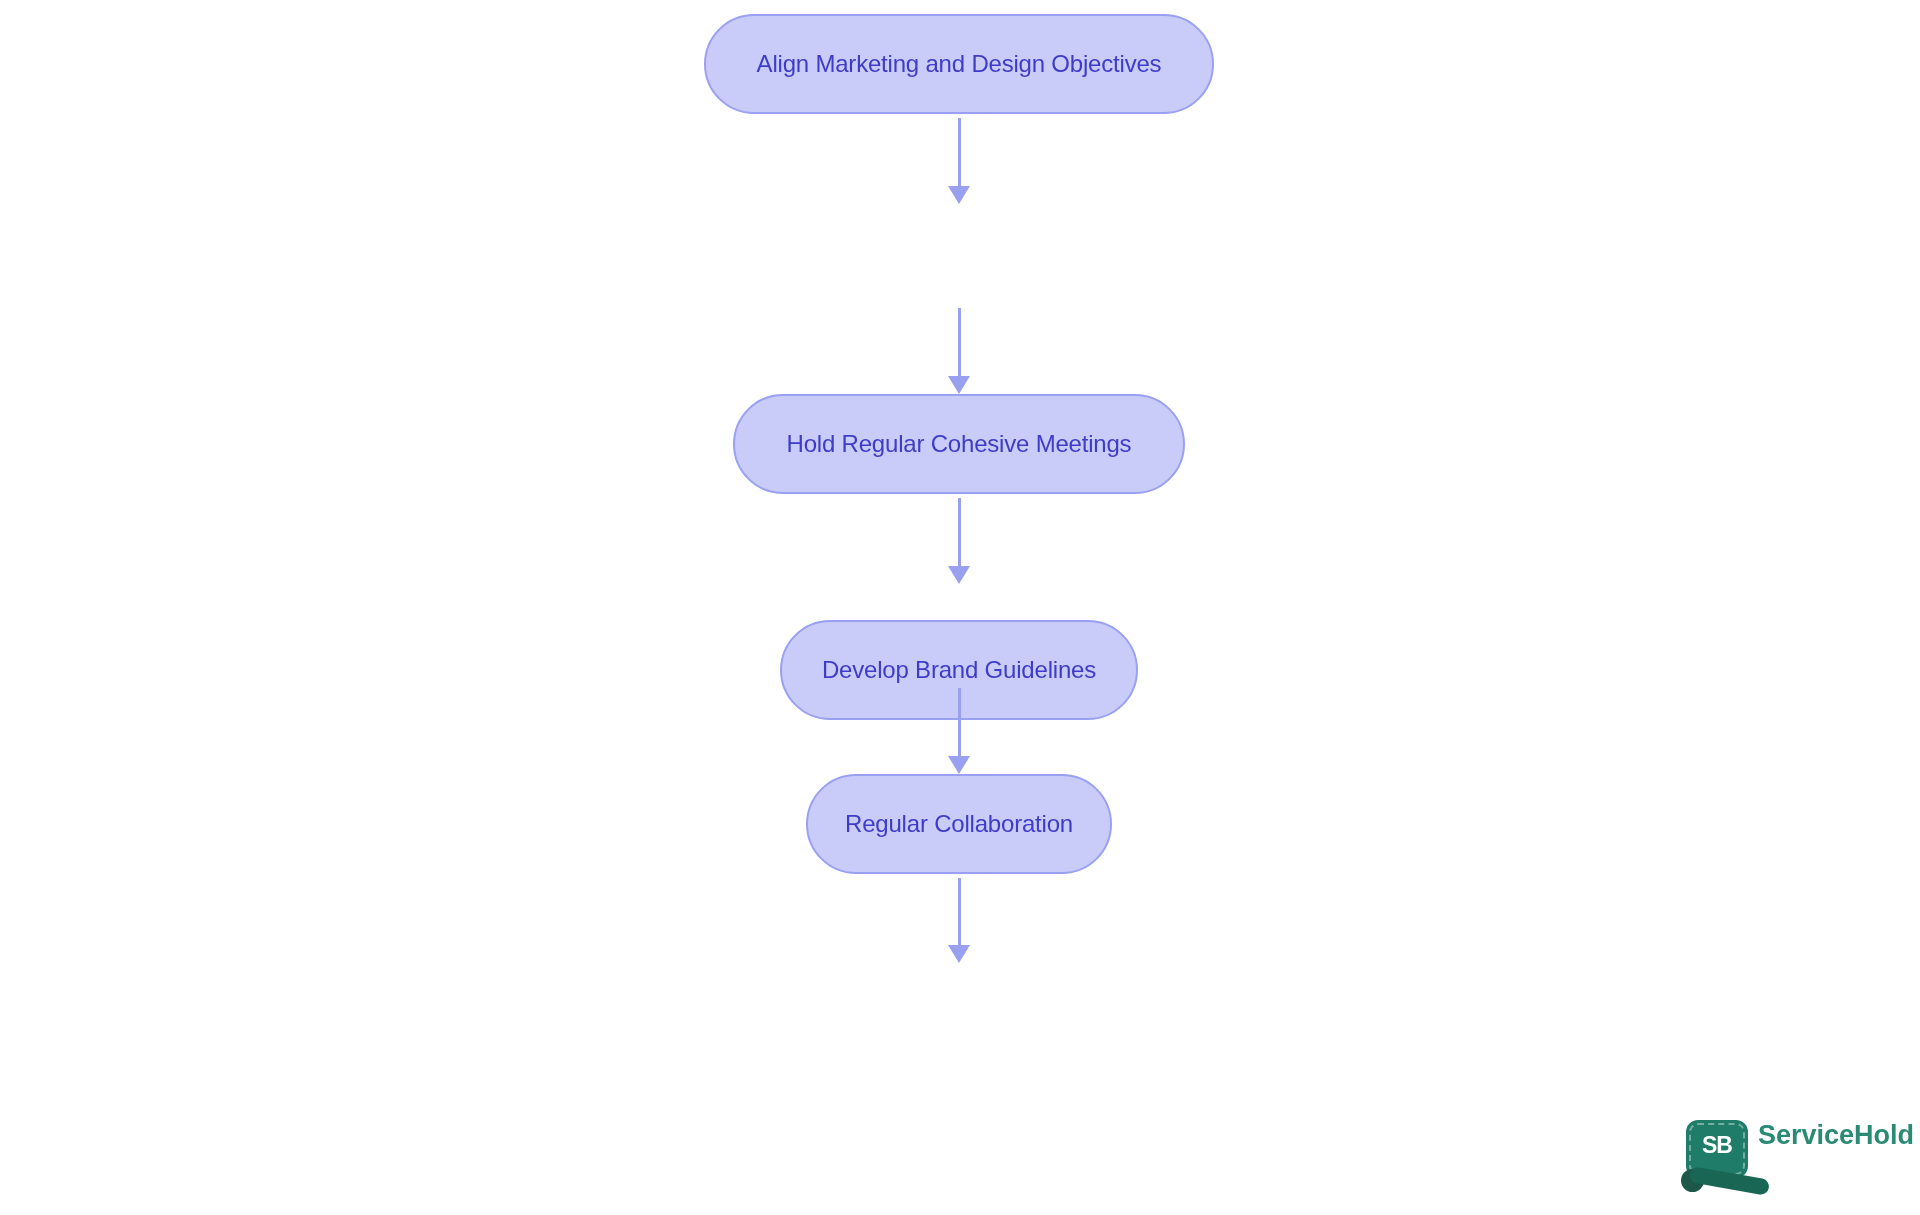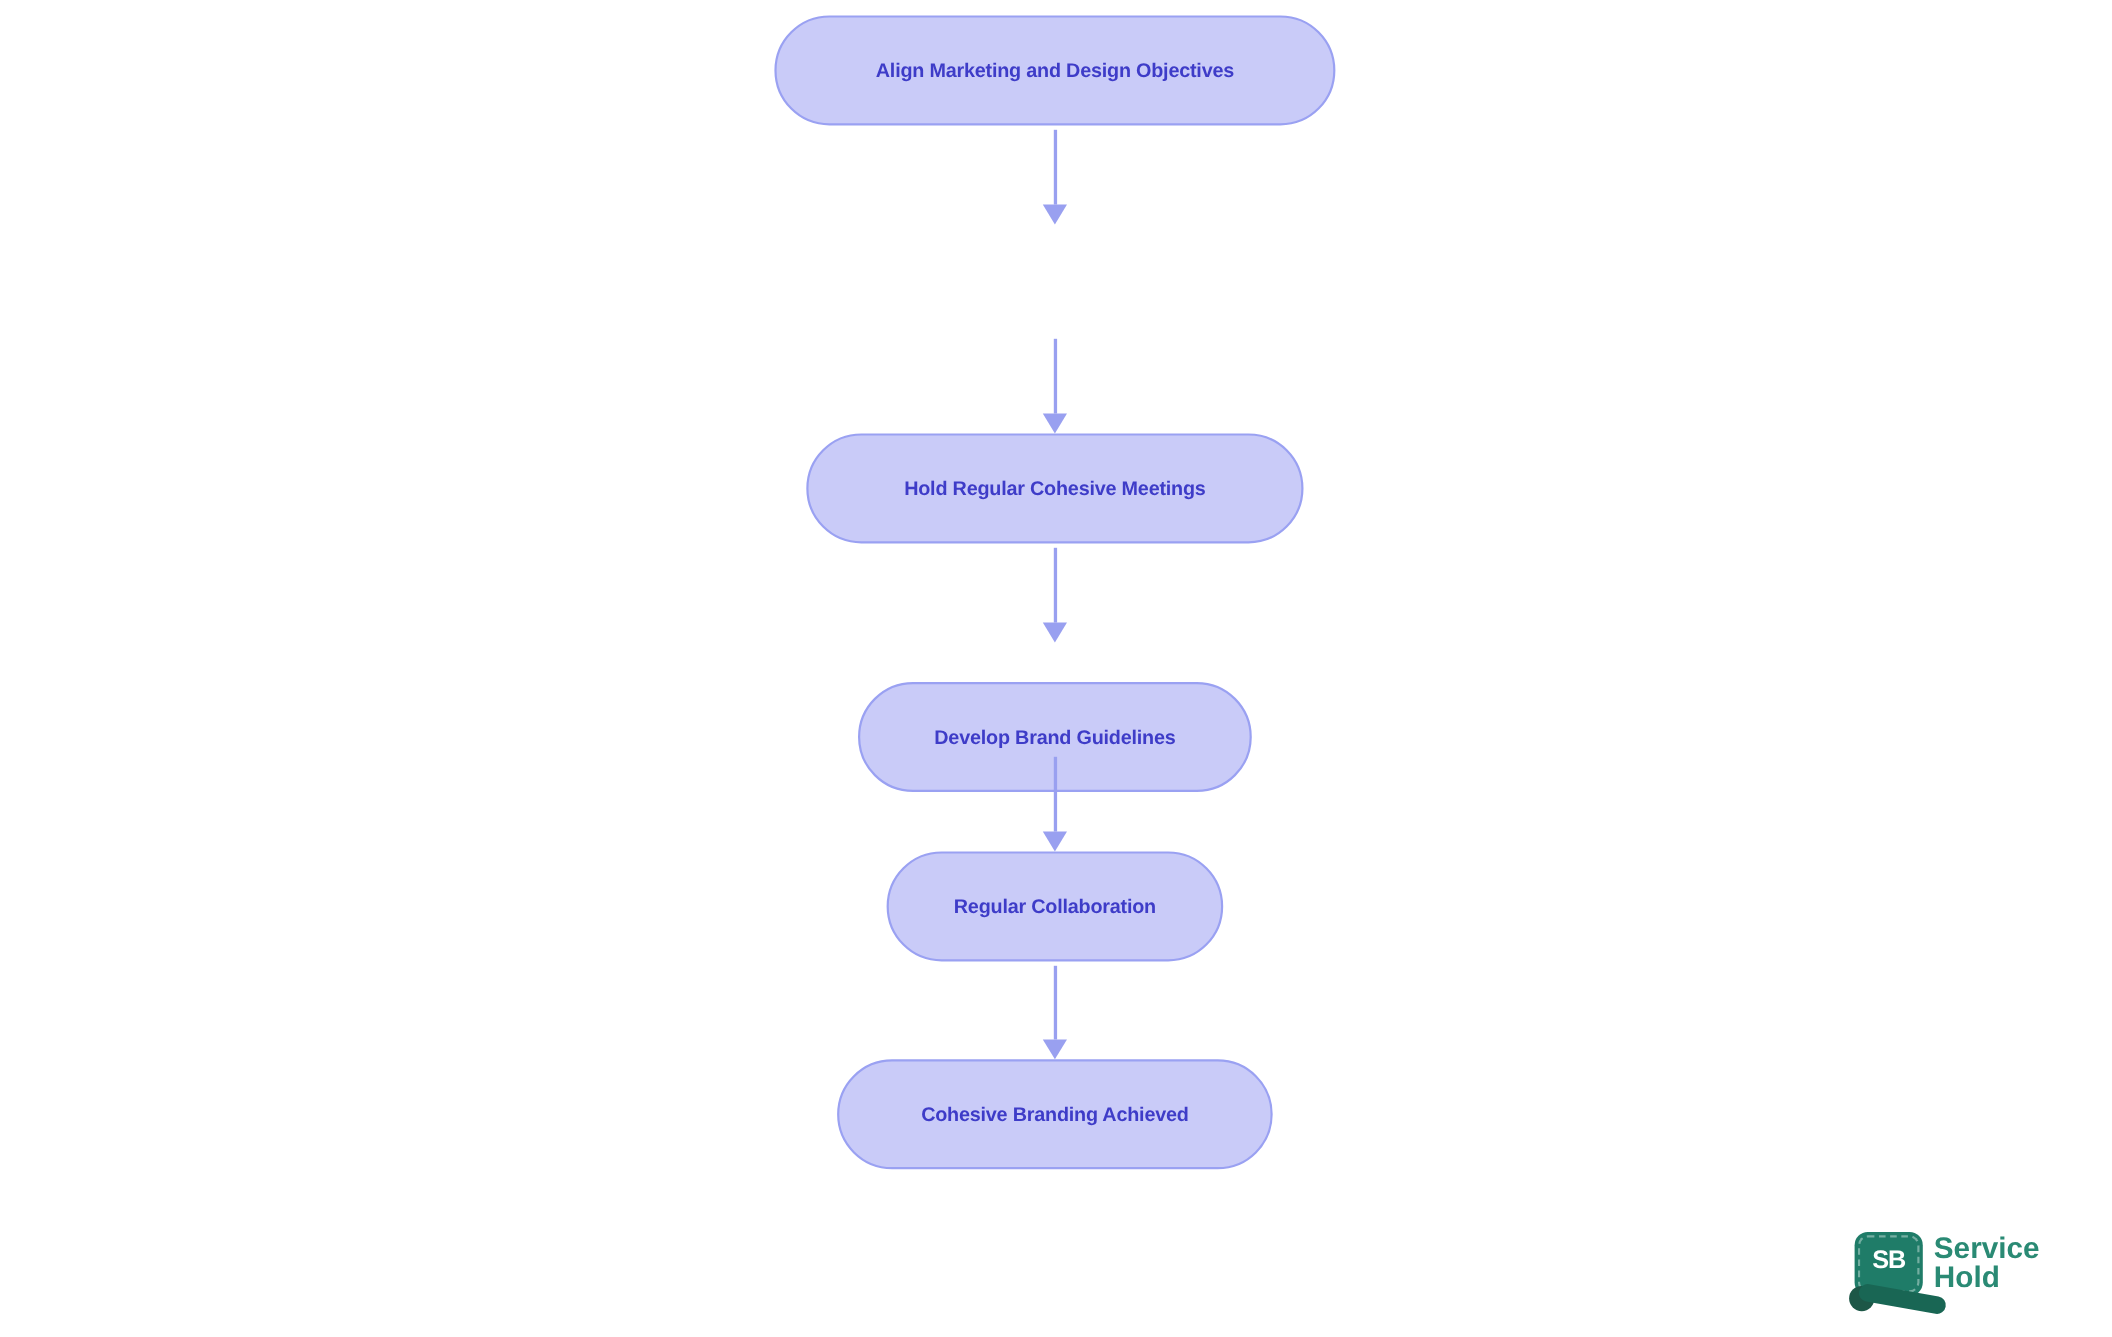--- a/index.html
+++ b/index.html
@@ -23,23 +23,22 @@
     background: #c9cbf8;
     border: 2px solid #9aa1f2;
     display: flex;
     align-items: center;
     justify-content: center;
     box-sizing: border-box;
     white-space: nowrap;
   }
   .flow-node .node-label {
     color: #3e3cc8;
-    font-size: 18px;
+    font-size: 24px;
     letter-spacing: -0.2px;
-    font-weight: bold;
   }
   .n1 { top: 14px;  min-width: 510px; }
   .n2 { top: 204px; min-width: 320px; }
   .n3 { top: 394px; min-width: 452px; }
   .n4 { top: 584px; min-width: 358px; margin-top: 36px; }
   .n5 { top: 774px; min-width: 306px; }
   .n6 { top: 963px; min-width: 396px; }
 
   
   .flow-arrow {
@@ -123,21 +122,20 @@
     width: 80px;
     height: 16px;
     border-radius: 9px;
     background: #196654;
     transform: rotate(10deg);
     transform-origin: left center;
     z-index: 4;
   }
   .logo-name {
     display: flex;
-    flex-direction: column;
     margin-top: 2px;
   }
   .logo-name span {
     color: #2a8a74;
     font-size: 27px;
     line-height: 26px;
     font-weight: bold;
     letter-spacing: 0;
   }
 </style>
@@ -181,23 +179,20 @@
 
   <div class="flow-node n5">
     <span class="node-label">Regular Collaboration</span>
   </div>
 
   <div class="flow-arrow a5">
     <div class="arrow-line"></div>
     <div class="arrow-head"></div>
   </div>
 
-  <div class="flow-node n6">
-    <span class="node-label">Cohesive Branding Achieved</span>
-  </div>
 
   <div class="logo">
     <div class="logo-badge">
       <span class="badge-monogram">SB</span>
       <div class="roller-cap"></div>
       <div class="roller-bar"></div>
     </div>
     <div class="logo-name">
       <span>Service</span>
       <span>Hold</span>

